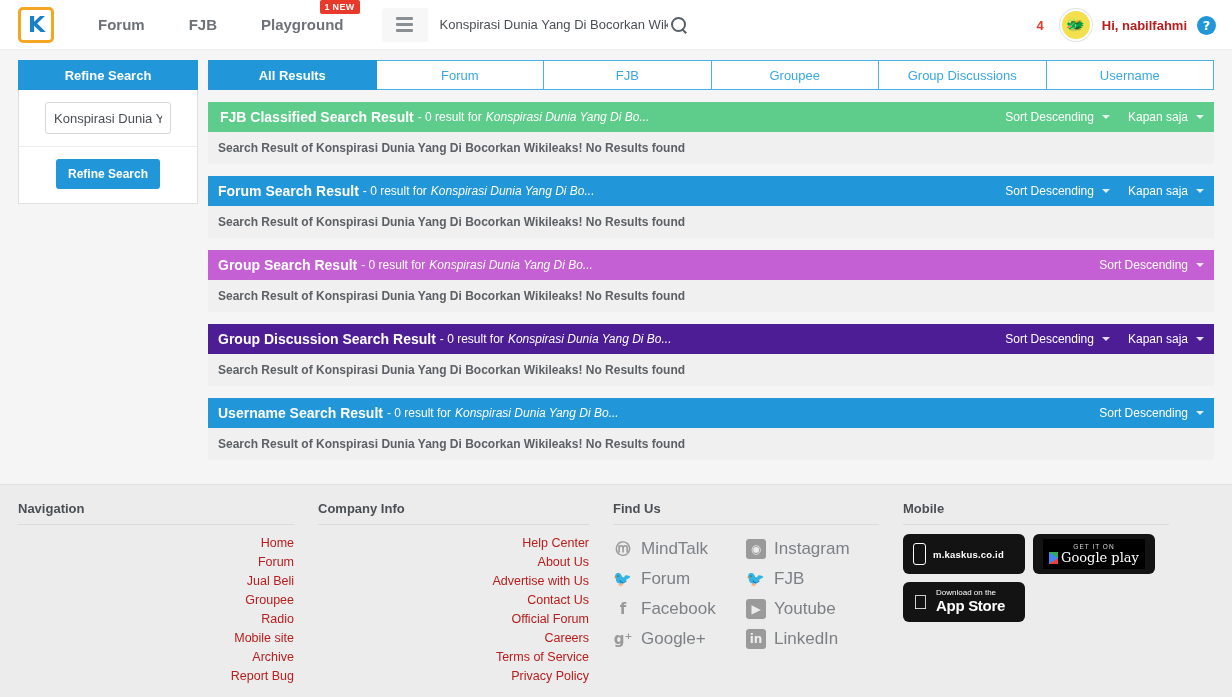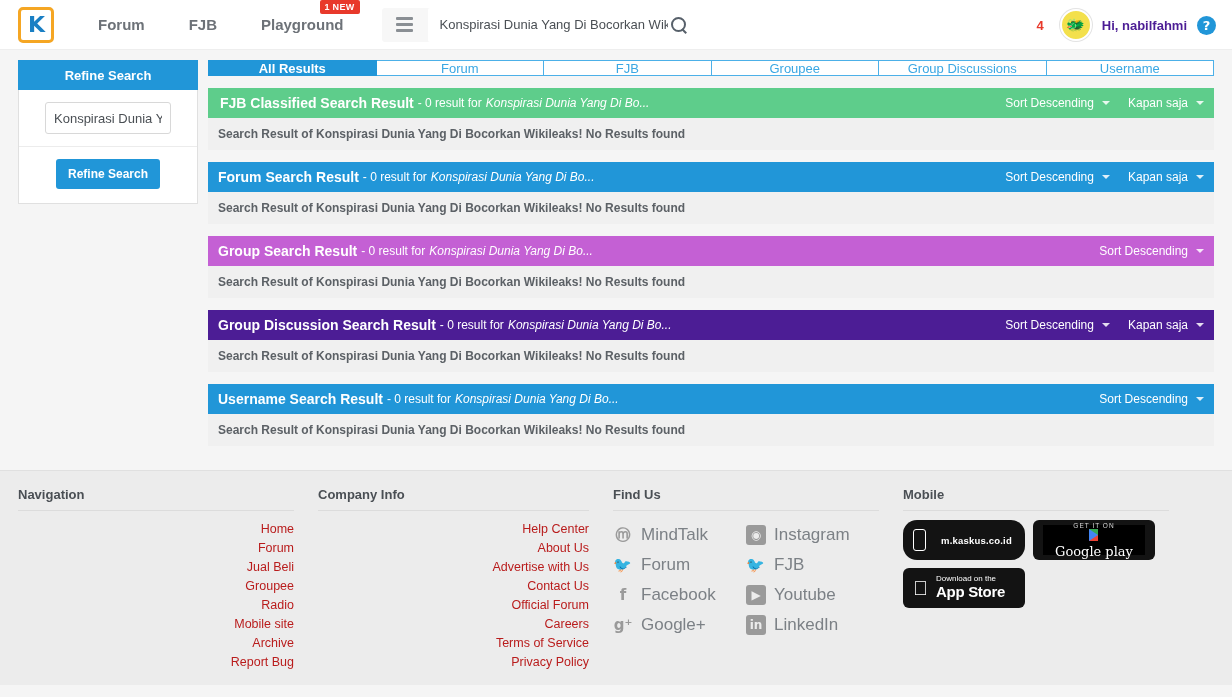--- a/index.html
+++ b/index.html
@@ -97,21 +97,21 @@
   }
   .avatar {
     width: 32px; height: 32px; border-radius: 50%;
     background: #f3e04c;
     border: 2px solid #fff;
     box-shadow: 0 0 0 1px #e3e3e3;
     display: flex; align-items: center; justify-content: center;
     overflow: hidden; cursor: pointer;
     font-size: 15px;
   }
-  .greeting { font-size: 13px; font-weight: bold; color: #4c1d95; cursor: pointer; }
+  .greeting { font-size: 13px; font-weight: bold; color: #b91c1c; cursor: pointer; }
   .help-icon {
     width: 19px; height: 19px; border-radius: 50%;
     background: #2196d8; color: #fff;
     font-size: 13px; font-weight: bold;
     display: flex; align-items: center; justify-content: center;
     cursor: pointer; font-family: "DejaVu Sans", sans-serif;
   }
 
   
   .page {
@@ -148,21 +148,21 @@
     font-size: 12px; font-weight: bold;
     padding: 8px 12px; border-radius: 3px; cursor: pointer;
     font-family: "Liberation Sans", sans-serif;
   }
 
   
   .right-col { flex: 1; margin-left: 10px; }
   .tabs { display: flex; }
   .tab {
     flex: 1;
-    height: 16px;
+    height: 30px;
     display: flex; align-items: center; justify-content: center;
     font-size: 13px;
     border: 1px solid #4cb0e8;
     border-left: 0;
     background: #fff; color: #3aa7e3;
     cursor: pointer; white-space: nowrap;
   }
   .tab:first-child { border-left: 1px solid #2196d8; }
   .tab.active { background: #2196d8; color: #fff; border-color: #2196d8; font-weight: bold; }
 
@@ -233,30 +233,30 @@
   .sico.box {
     background: #9a9a9a; color: #ececec; border-radius: 3px;
     font-size: 12px;
   }
   .badges { display: flex; flex-wrap: wrap; gap: 8px; }
   .badge {
     background: #131313; border-radius: 6px;
     height: 40px; display: flex; align-items: center;
     padding: 0 10px; cursor: pointer; color: #fff;
   }
-  .badge.b1 { width: 122px; gap: 15px; border-radius: 14px; }
+  .badge.b1 { width: 122px; gap: 7px; }
   .badge.b2 { width: 122px; gap: 7px; }
   .badge.b3 { width: 122px; gap: 8px; }
   .phone-glyph {
     width: 13px; height: 22px; border: 1.5px solid #fff; border-radius: 3px; flex: none;
   }
   .badge-text-sm { font-size: 9.5px; font-weight: bold; letter-spacing: .2px; }
   .gp-inner { background:#000; width: 106px; height: 30px; display:flex; flex-direction: column; align-items:center; justify-content:center; }
   .gp-top { font-size: 6.5px; letter-spacing: 1px; color: #d8d8d8; }
-  .gp-bottom { display:flex; align-items:center; gap:3px;flex-direction:column; }
+  .gp-bottom { display:flex; align-items:center; gap:3px; }
   .gp-tri {
     width: 0; height: 0;
     border-top: 6px solid #34a853;
     border-bottom: 6px solid #ea4335;
     border-left: 9px solid #4285f4;
   }
   .gp-word { font-size: 13px; font-family: "DejaVu Serif", serif; }
   .apple-glyph { font-size: 20px; line-height: 1; }
   .badge-stack { display: flex; flex-direction: column; line-height: 1.1; }
   .badge-l1 { font-size: 8px; }

